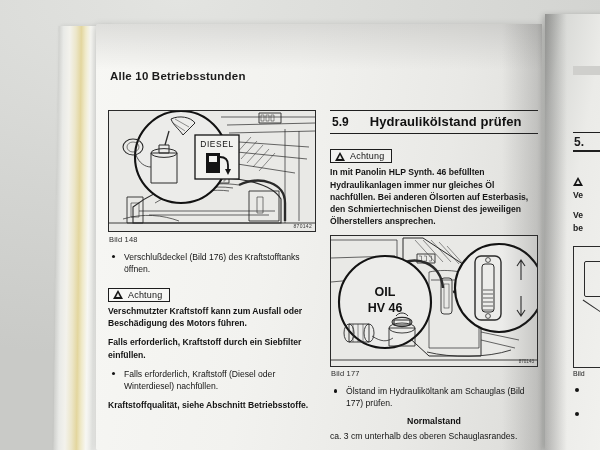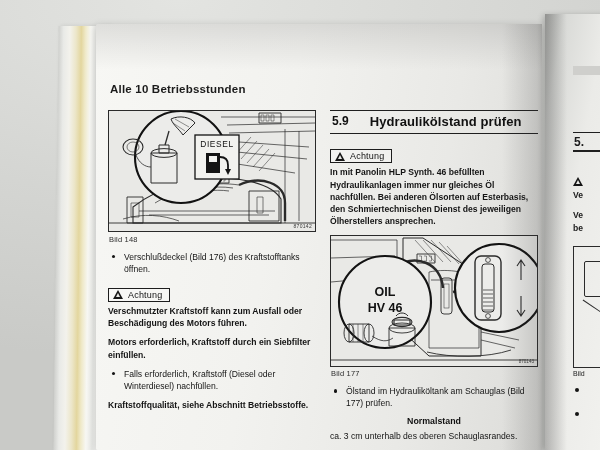--- a/index.html
+++ b/index.html
@@ -57,36 +57,36 @@
   }
   .page-right::before{
     content:"";position:absolute;left:0;top:0;bottom:0;width:22px;
     background:linear-gradient(90deg,rgba(40,40,40,.30),rgba(0,0,0,0));
   }
 
   
   .content{position:absolute;left:12px;top:0;right:30px;bottom:0;}
 
   .page-title{
-    position:absolute;left:2px;top:59px;
+    position:absolute;left:2px;top:46px;
     font-size:11.5px;font-weight:bold;color:#1b1b1b;
     letter-spacing:.2px;white-space:nowrap;
   }
 
   
   .col{position:absolute;top:86px;width:208px;}
   .col-a{left:0px;}
   .col-b{left:222px;}
 
   
   .sec-head{position:relative;margin-bottom:9px;}
   .sec-head .rule{height:1.4px;background:#1f1f1f;}
   .sec-head .rule.bot{height:1.1px;}
   .sec-head .row{
-    display:flex;align-items:flex-start;gap:21px;
+    display:flex;align-items:center;gap:21px;
     padding:3px 0 4px 2px;
   }
   .sec-no{font-size:12px;font-weight:bold;color:#111;}
   .sec-name{font-size:13px;font-weight:bold;color:#111;letter-spacing:.1px;}
 
   
   .figbox{
     position:relative;border:1.1px solid #2a2a2a;background:#e9e9e6;
     height:120px;overflow:hidden;
   }
@@ -238,21 +238,21 @@
         </ul>
 
         <div class="achtung">
           <span class="tri">
               <i></i>
             </span>
           <span class="lbl">Achtung</span>
         </div>
         <p class="body bold">Verschmutzter Kraftstoff kann zum Ausfall oder Beschädigung des Motors führen.</p>
 
-        <p class="body bold">Motors erforderlich, Kraftstoff durch ein Siebfilter einfüllen.</p>
+        <p class="body bold">Falls erforderlich, Kraftstoff durch ein Siebfilter einfüllen.</p>
 
         <ul class="blist">
           <li>Falls erforderlich, Kraftstoff (Diesel oder Winterdiesel) nachfüllen.</li>
         </ul>
 
         <p class="body bold">Kraftstoffqualität, siehe Abschnitt Betriebsstoffe.</p>
       </div>
 
       <div class="col col-b">
 

